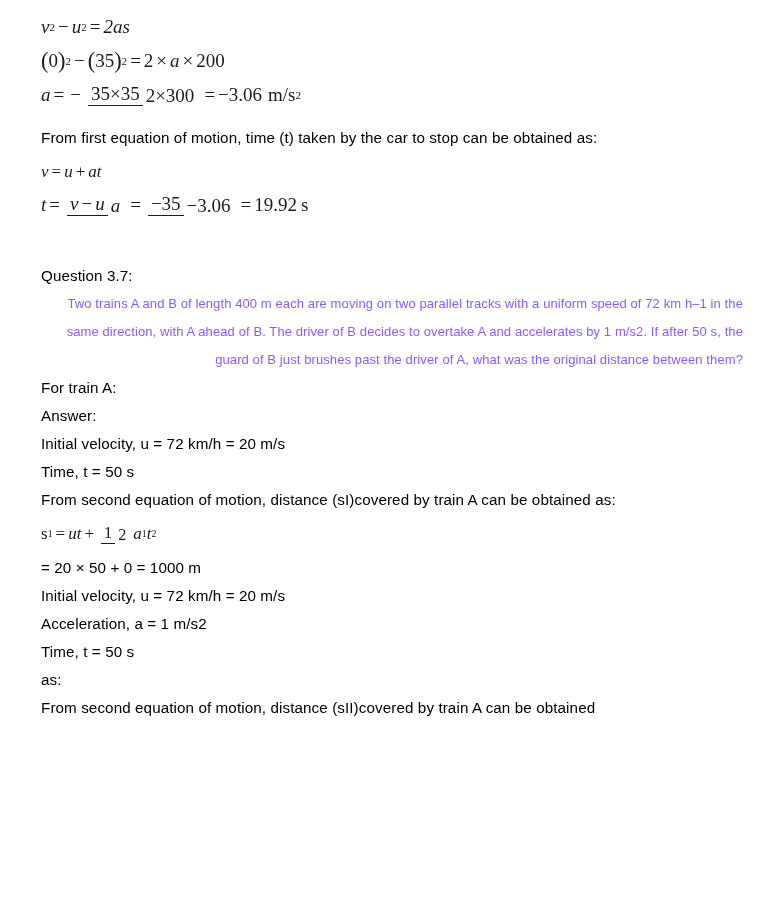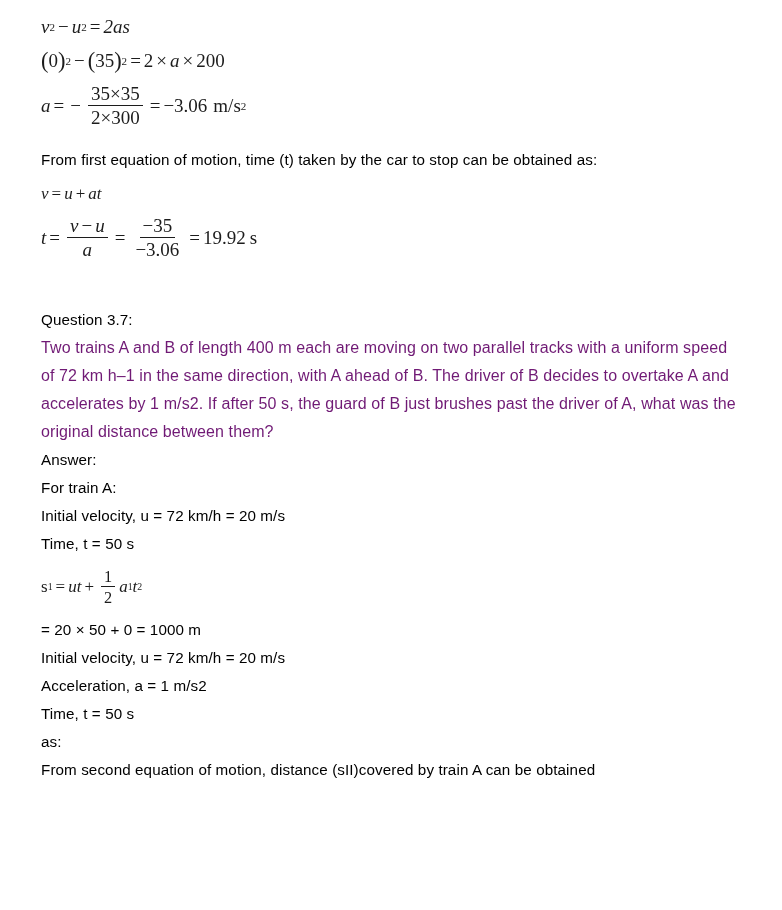--- a/index.html
+++ b/index.html
@@ -35,26 +35,26 @@
     font-family: "Liberation Sans", sans-serif;
     font-size: 15.2px;
     line-height: 28px;
     color: #000000;
     letter-spacing: 0.1px;
     white-space: pre-wrap;
     max-width: 700px;
   }
   .para {
     font-family: "Liberation Sans", sans-serif;
-    font-size: 16px;
+    font-size: 13px;
     line-height: 28px;
-    color: #701a75;
+    color: #8b5cf6;
     letter-spacing: 0.1px;
     max-width: 702px;
-    text-align: left;
+    text-align: right;
   }
 
   
   .math {
     font-family: "Liberation Serif", "DejaVu Serif", serif;
     color: #1c1c1c;
     font-size: 19px;
     display: flex;
     align-items: center;
     white-space: nowrap;
@@ -79,21 +79,21 @@
   }
   .math .paren {
     font-style: normal;
     font-size: 1.18em;
     line-height: 0.8;
   }
 
   
   .frac {
     display: inline-flex;
-    flex-direction: column;
+    flex-direction: row;
     align-items: center;
     vertical-align: middle;
     margin: 0 4px;
     line-height: 1.05;
   }
   .frac .num {
     padding: 0 3px 1px 3px;
     border-bottom: 1.4px solid #1c1c1c;
   }
   .frac .den {
@@ -191,24 +191,25 @@
       <span class="op">=</span>
       <span class="up">19.92</span>
       <span style="width:4px"></span>
       <span class="up">s</span>
     </div>
 
     <div class="gap-lg"></div>
 
     <div class="line">Question 3.7:</div>
     <div class="para">Two trains A and B of length 400 m each are moving on two parallel tracks with a uniform speed of 72 km h–1 in the same direction, with A ahead of B. The driver of B decides to overtake A and accelerates by 1 m/s2. If after 50 s, the guard of B just brushes past the driver of A, what was the original distance between them?</div>
+    <div class="line">For train A:</div>
     <div class="line">Answer:</div>
-    <div class="line">For train A:</div>
     <div class="line">Initial velocity, u = 72 km/h = 20 m/s</div>
     <div class="line">Time, t = 50 s</div>
+    <div class="line">From second equation of motion, distance (sI)covered by train A can be obtained as:</div>
 
     <div class="gap-sm"></div>
 
     <div class="math eq-row" style="font-size:17px">
       <span class="up">s</span>
         <sub>1</sub>
       <span class="op">=</span>
       <span class="it">ut</span>
       <span class="op">+</span>
       <span class="frac small">

